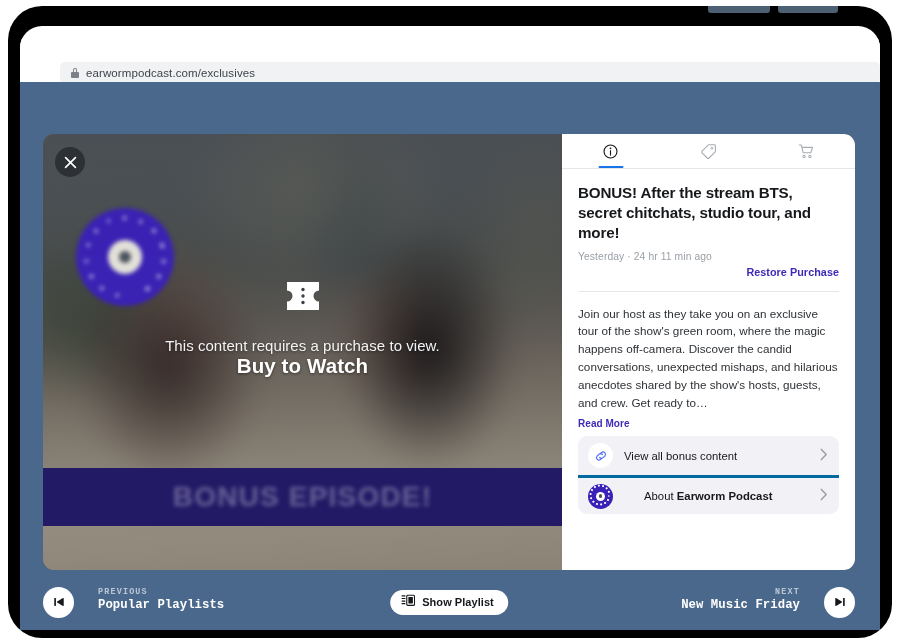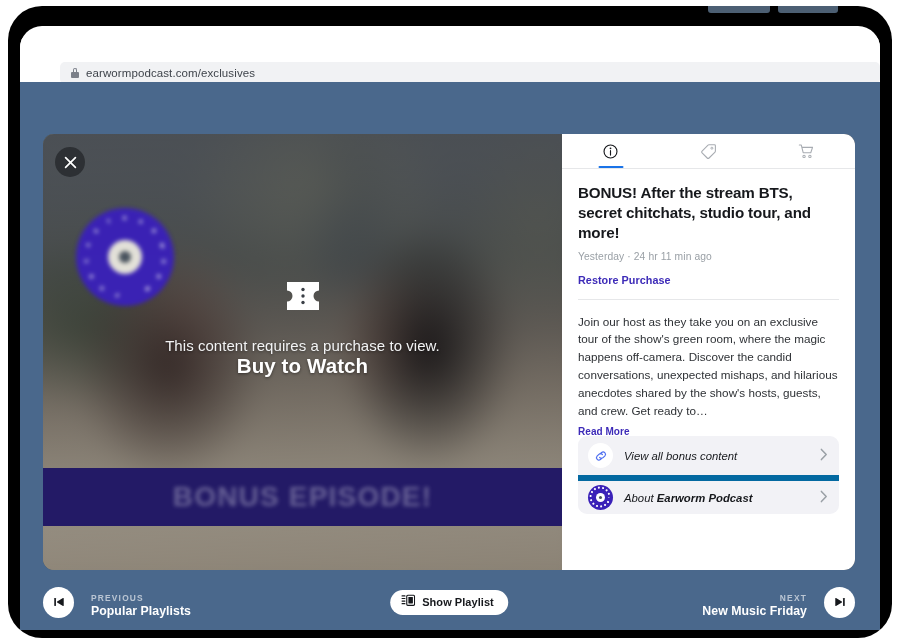--- a/index.html
+++ b/index.html
@@ -203,21 +203,21 @@
   }
   #buy-button{
     margin-top:13px; width:100%; height:26px;
     background:#3d2bb8; border-radius:13px; border:none;
     color:#ffffff; font-size:10.5px; font-weight:700;
     letter-spacing:.15px; cursor:pointer;
     display:flex; align-items:center; justify-content:center;
     font-family:"Liberation Sans", sans-serif;
   }
   #restore-purchase{
-    margin-top:12px; text-align:left;
+    margin-top:4px; text-align:right;
     font-size:10.8px; font-weight:700; color:#3d2bb8;
     letter-spacing:.05px; cursor:pointer;
   }
   #info-divider{
     margin-top:13px; height:1px; background:#e6e7e9;
   }
   #episode-description{
     margin-top:13px; font-size:11.7px; line-height:1.52;
     color:#2e3135; letter-spacing:.02px;
   }
@@ -225,23 +225,23 @@
     margin-top:7px; font-size:10px; font-weight:700;
     color:#3d2bb8; cursor:pointer; letter-spacing:.05px;
   }
 
   #link-card{
     position:absolute; left:16px; top:302px; width:261px;
     background:#f2f2f6; border-radius:9px; overflow:hidden;
   }
   .link-row{
     height:39px; display:flex; align-items:center;
-    padding:0 11px 0 10px; cursor:pointer; position:relative;font-style:italic;
-  }
-  .link-row + .link-row{ border-top:6px solid #0369a1; }
+    padding:0 11px 0 10px; cursor:pointer; position:relative;
+  }
+  .link-row + .link-row{ border-top:3px solid #0369a1;gap:20px; }
   .link-row-icon{
     width:25px; height:25px; border-radius:50%;
     display:flex; align-items:center; justify-content:center;
     flex:none; margin-right:11px;
   }
   #link-icon-wrap{ background:#ffffff; }
   .link-row-label{
     flex:1; font-size:11.3px; color:#16181c; letter-spacing:.02px;
   }
   .link-row-label b{ font-weight:700; }
@@ -260,21 +260,21 @@
     position:absolute; left:50%; top:50%; width:1.5px; height:1.5px;
     margin:-.75px 0 0 -.75px; background:#ffffff; border-radius:50%;
     transform-origin:0 0;
   }
 
   
   #transport-bar{
     position:absolute; left:23px; top:500px; width:812px; height:40px;
     display:flex; align-items:center;
   }
-  #prev-group, #next-group{ display:flex; align-items:flex-end; gap:17px; }
+  #prev-group, #next-group{ display:flex; align-items:flex-start; gap:24px;font-family:Liberation Mono, monospace; }
   #next-group{ margin-left:auto; }
   .transport-round-btn{
     width:31px; height:31px; border-radius:50%; background:#ffffff;
     display:flex; align-items:center; justify-content:center;
     cursor:pointer; flex:none;
   }
   .transport-kicker{
     font-size:8.4px; font-weight:700; letter-spacing:1.2px;
     color:rgba(255,255,255,.62); text-transform:uppercase;
     margin-bottom:1px;

